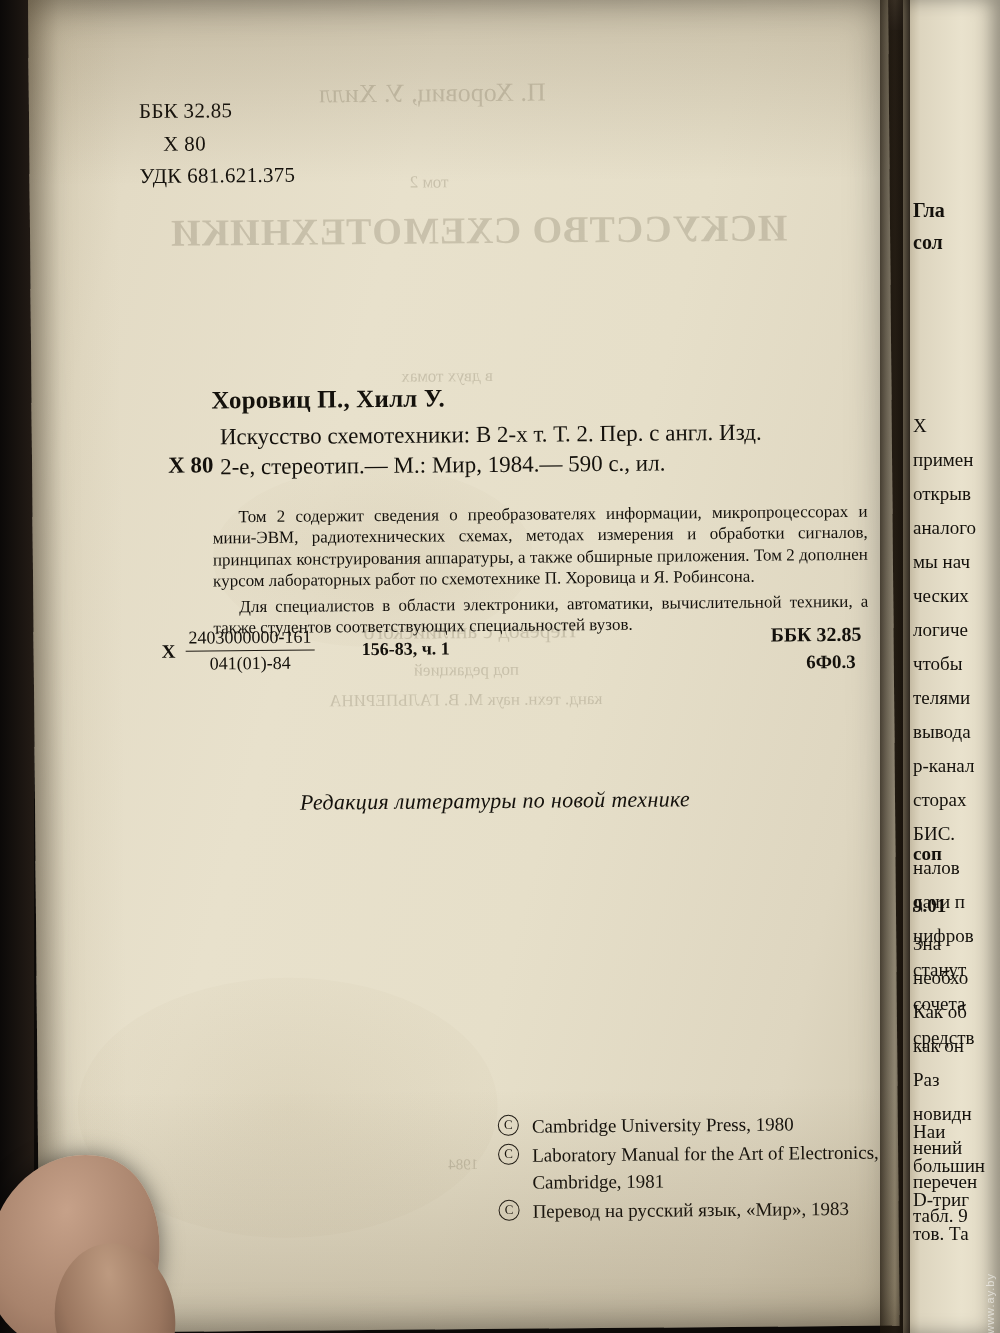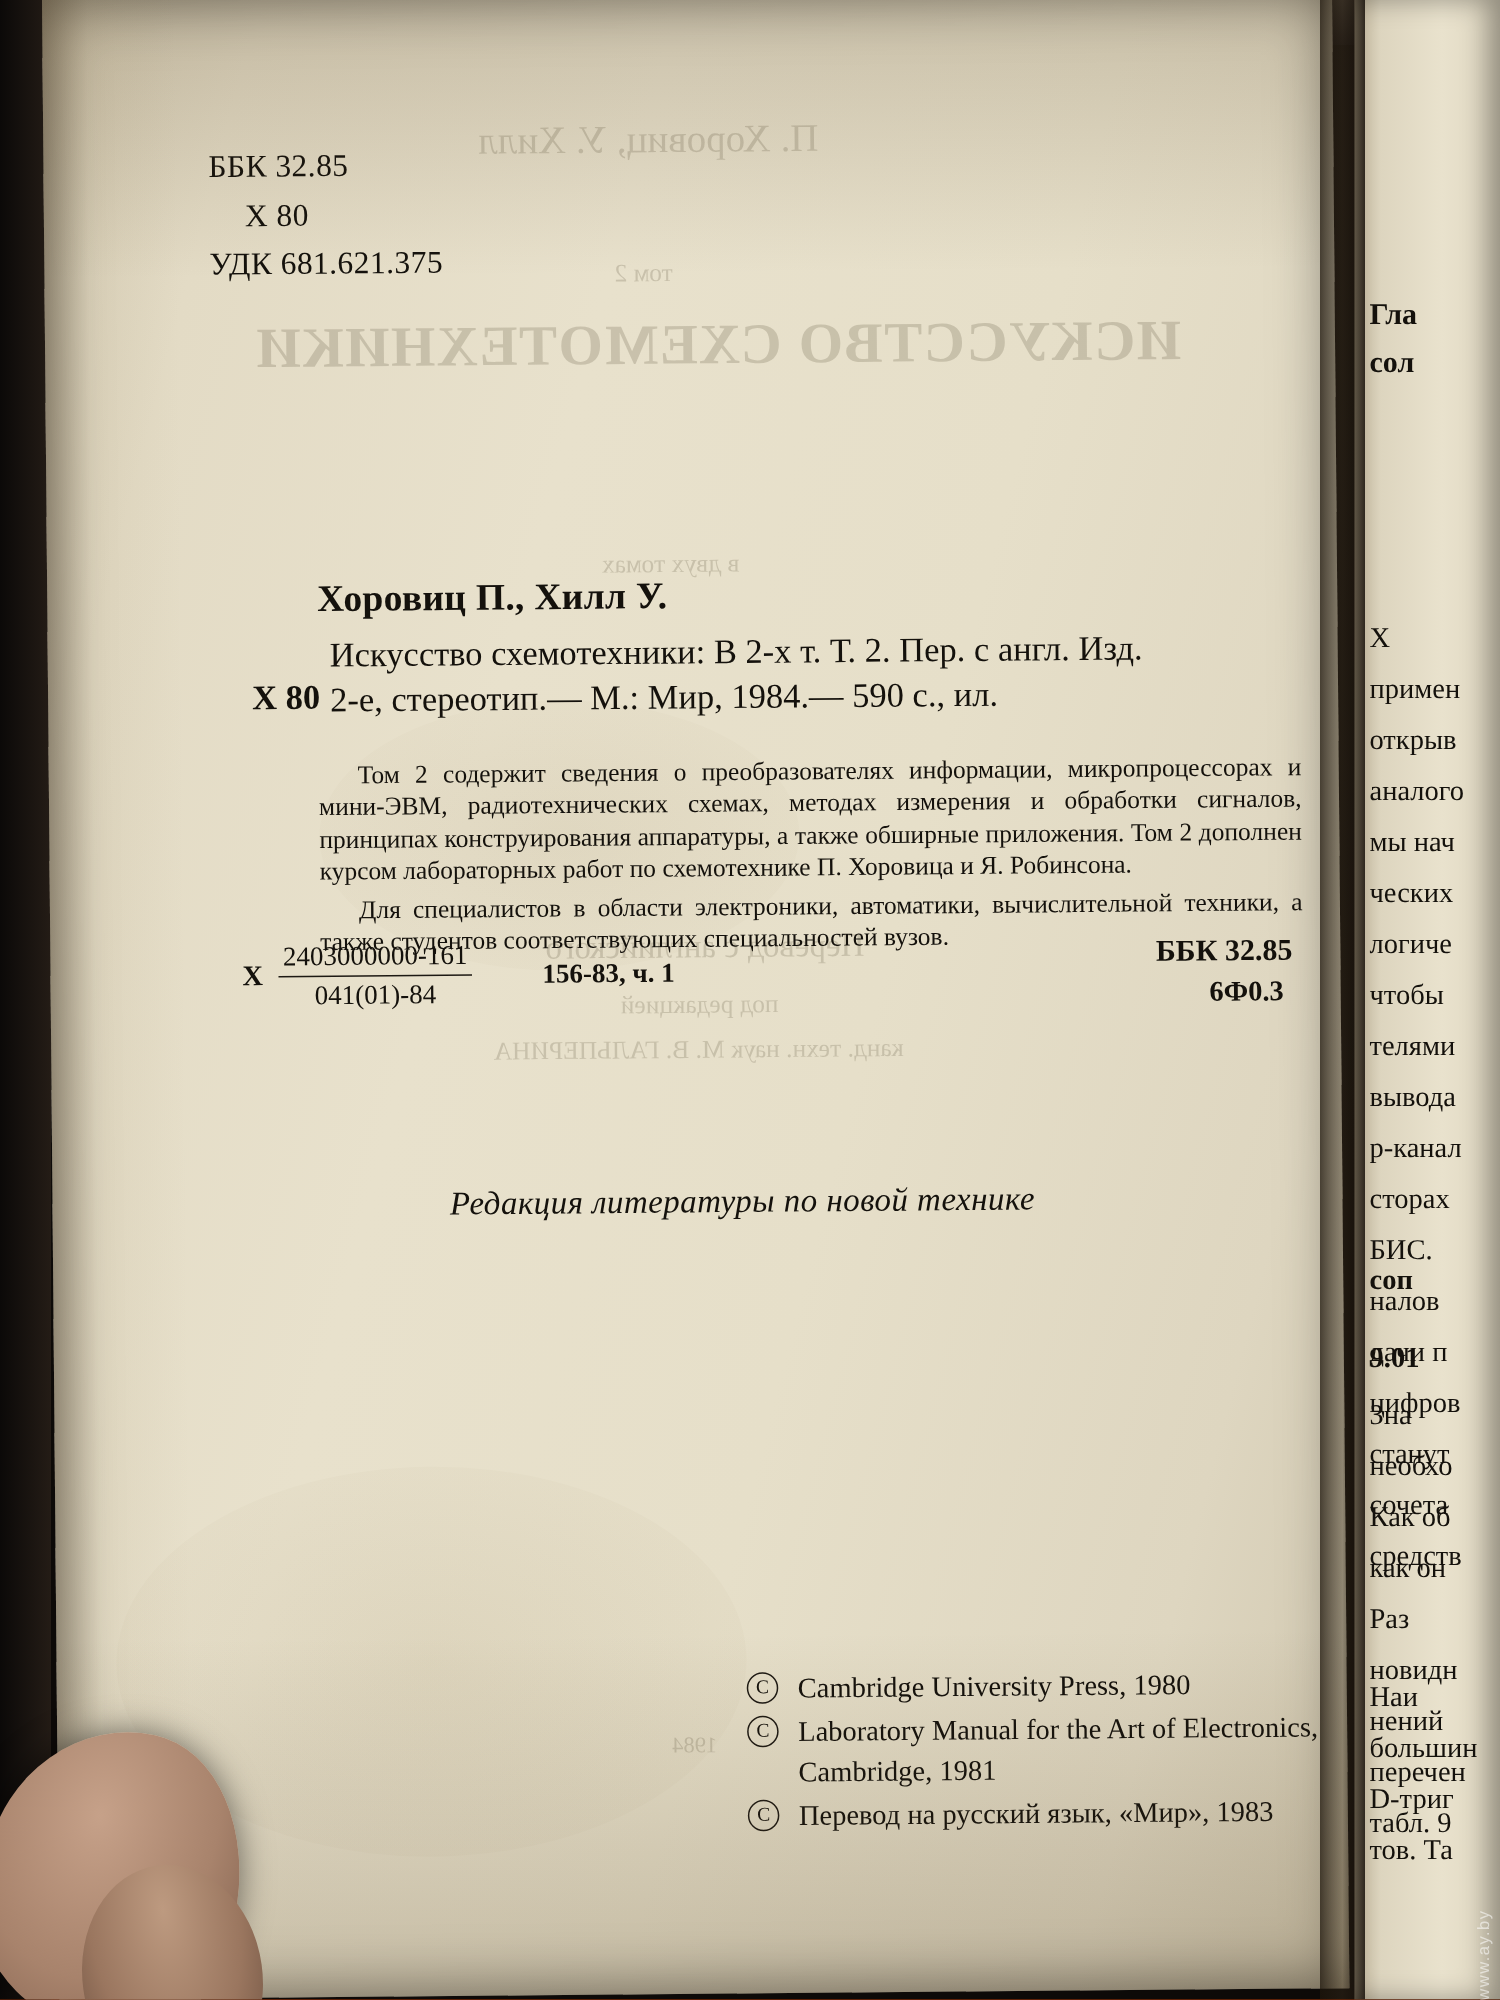--- a/index.html
+++ b/index.html
@@ -10,21 +10,21 @@
   body {
     width: 1000px;
     height: 1333px;
     overflow: hidden;
     font-family: "Liberation Serif", serif;
   }
   .photo {
     position: relative;
     width: 1000px;
     height: 1333px;
-    background: #c2410c;
+    background: #0f766e;
     overflow: hidden;
   }
   
   .bg-dark {
     position: absolute;
     inset: 0;
     background:
       radial-gradient(ellipse at 50% 0%, #241d18 0%, #0d0a08 70%);
   }
   

